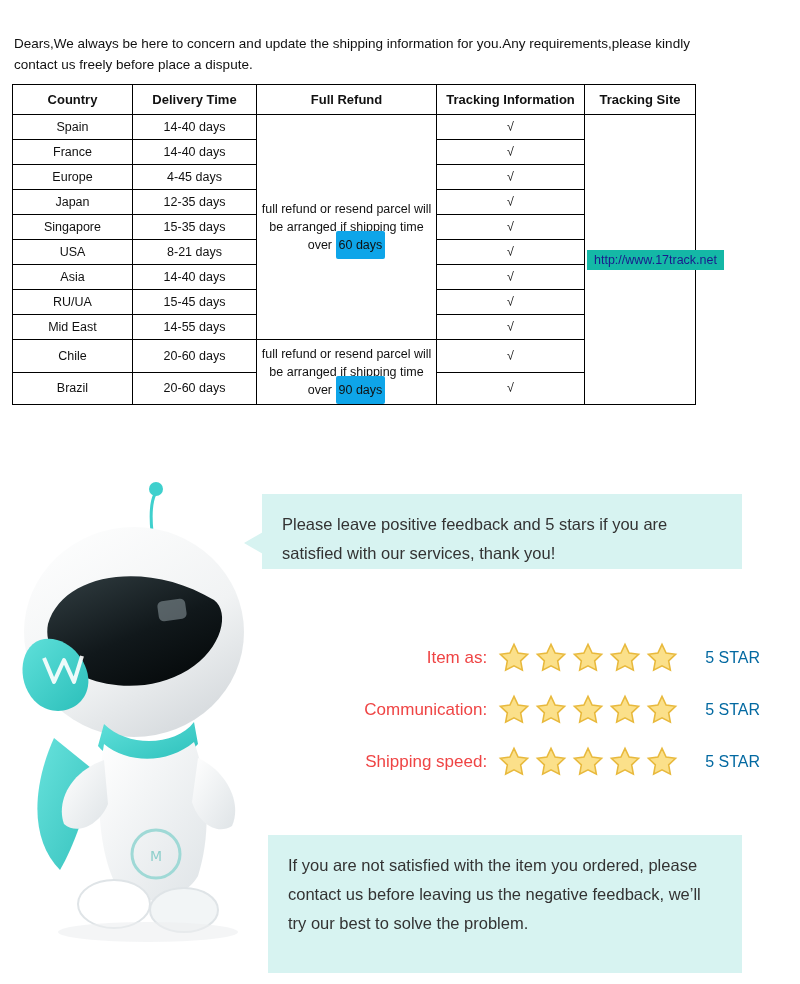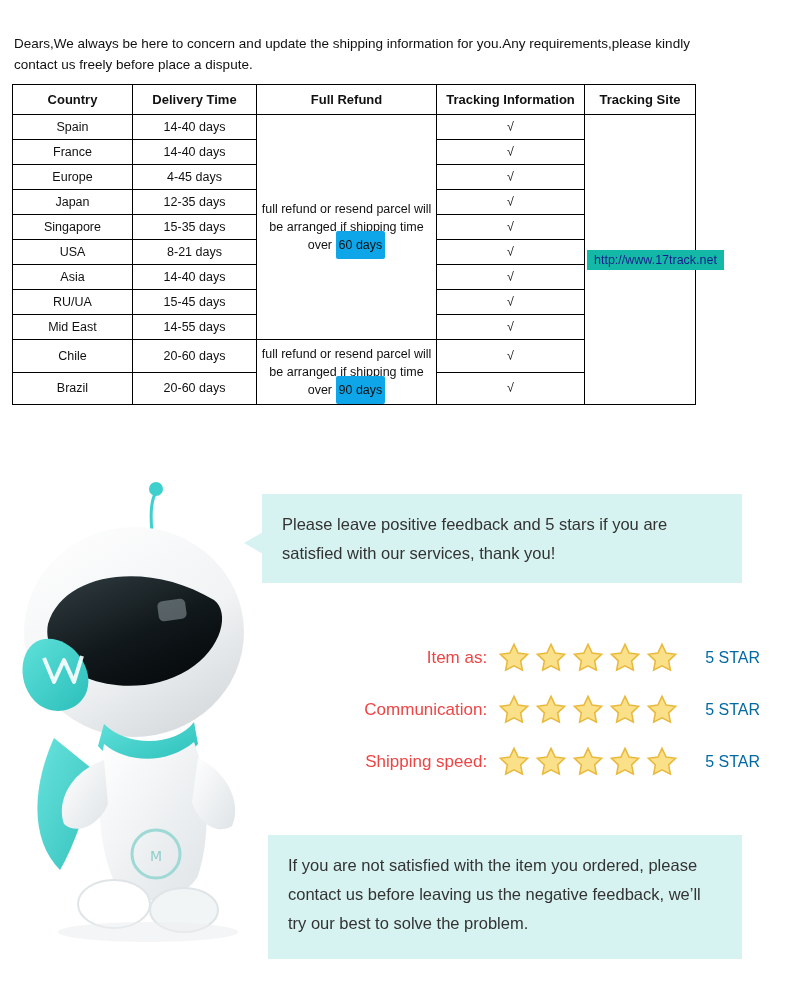--- a/index.html
+++ b/index.html
@@ -100,37 +100,37 @@
     color: #333;
     font-size: 16.5px;
     line-height: 1.75;
     padding: 16px 20px;
     box-sizing: border-box;
   }
   .bubble-top {
     left: 262px;
     top: 42px;
     width: 480px;
-    height: 89px;
+    height: 75px;
   }
   .bubble-top:after {
     content: "";
     position: absolute;
     left: -18px;
     top: 38px;
     width: 0; height: 0;
     border-top: 11px solid transparent;
     border-bottom: 11px solid transparent;
     border-right: 19px solid #d7f3f1;
   }
   .bubble-bottom {
     left: 268px;
     top: 383px;
     width: 474px;
-    height: 124px;
+    height: 138px;
   }
 
   .ratings {
     position: absolute;
     left: 290px;
     top: 180px;
     width: 470px;
   }
   .rating-row {
     display: flex;

